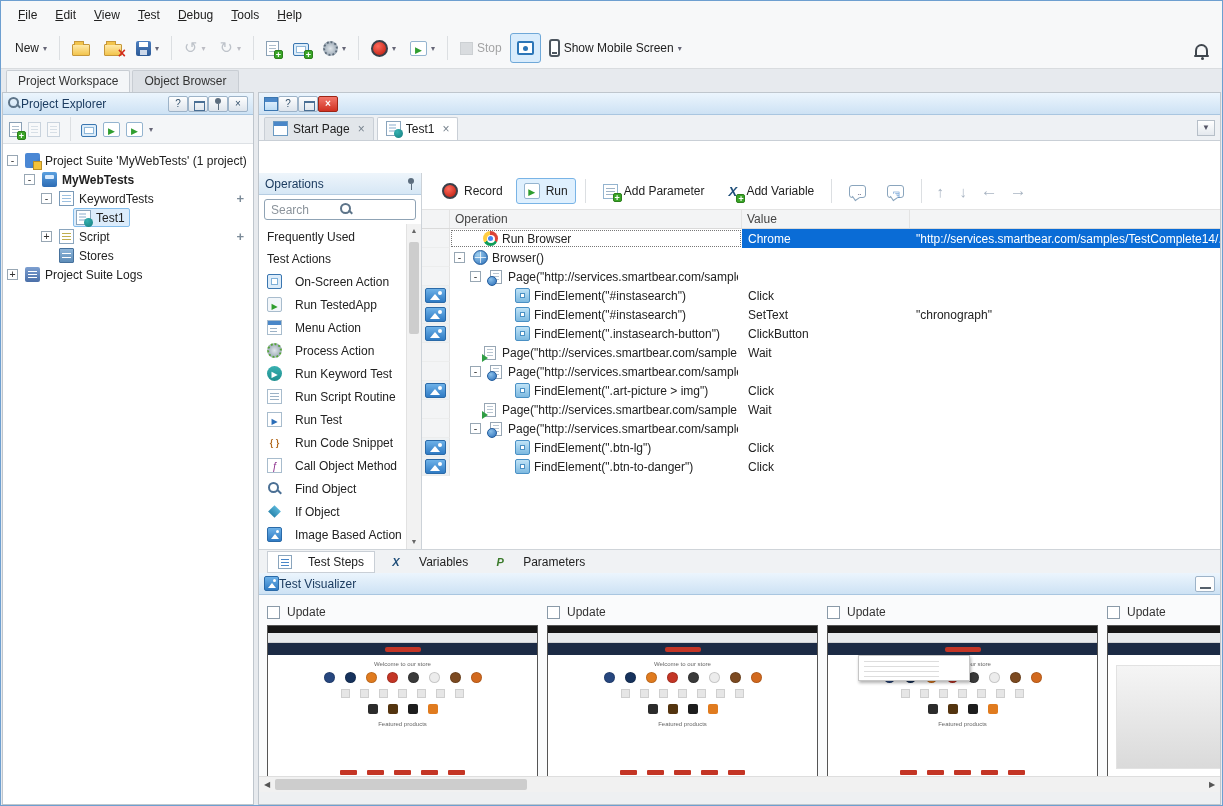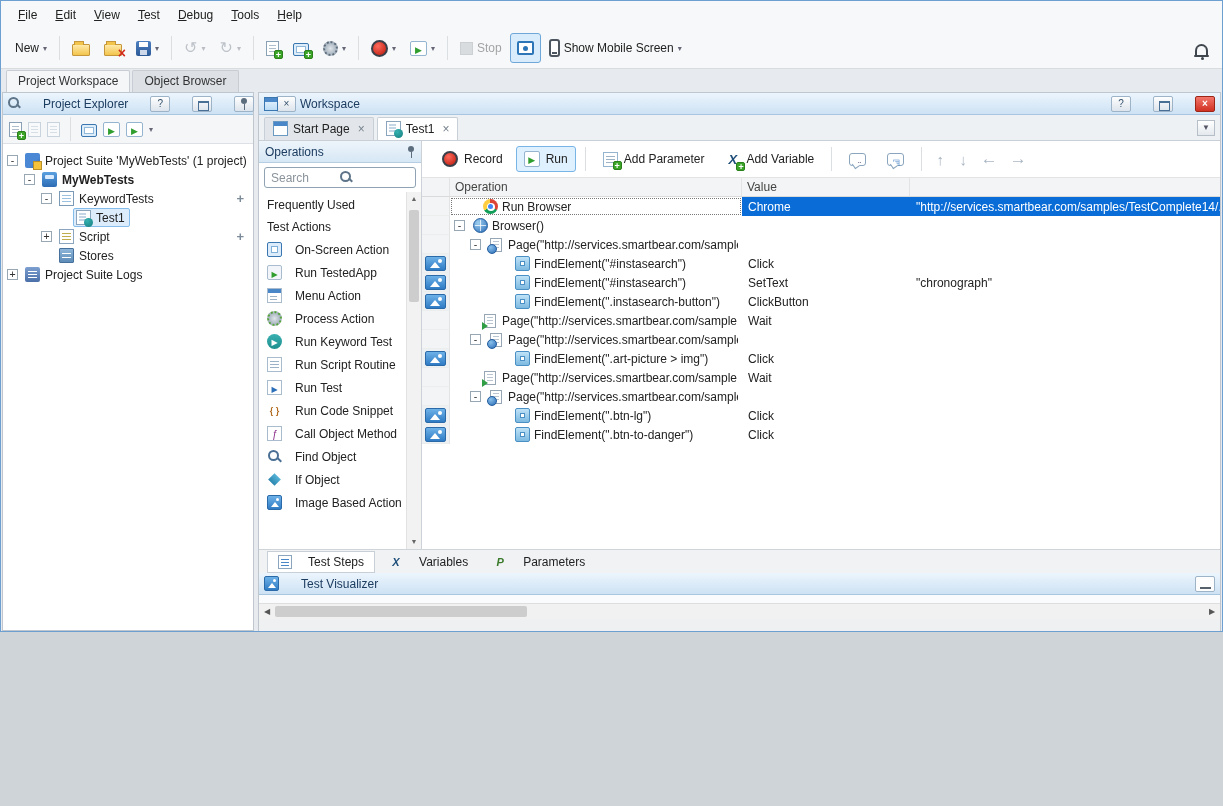--- a/index.html
+++ b/index.html
@@ -1,17 +1,17 @@
 <!DOCTYPE html>
 <html><head>
 <meta charset="utf-8">
 <style>
 *{box-sizing:border-box;}
 html,body{margin:0;padding:0;background:#cfd4d9;font-family:"Liberation Sans",sans-serif;font-size:12px;color:#222;}
-.window{width:1223px;height:632px;background:#eef0f2;border:1px solid #6d9fd0;display:flex;flex-direction:column;overflow:hidden;}
+.window{width:1223px;height:806px;background:#eef0f2;border:1px solid #6d9fd0;display:flex;flex-direction:column;overflow:hidden;}
 
 
 .menubar{height:27px;background:#f7f8f9;display:flex;align-items:center;padding:0 8px;flex:none;}
 .menu-item{padding:4px 9px;cursor:default;}
 .menu-item u{text-decoration:underline;}
 
 
 .toolbar{height:41px;background:#f7f8f9;border-bottom:1px solid #d9dcdf;display:flex;align-items:center;padding:0 8px;gap:2px;flex:none;}
 .tbtn{height:30px;display:flex;align-items:center;gap:4px;padding:0 6px;border-radius:3px;position:relative;}
 .tbtn.hot{background:#d9ecfc;border:1px solid #6fa8d8;}
@@ -50,21 +50,21 @@
 .doc-tabs{height:23px;background:#e7eaee;display:flex;align-items:flex-end;padding-left:5px;flex:none;}
 .doc-tab{padding:3px 11px 4px;border:1px solid #c8cdd3;border-bottom:none;background:#dde1e6;color:#333;margin-right:2px;border-radius:2px 2px 0 0;}
 .doc-tab.active{background:#f4f6f8;}
 
 
 .main{flex:1;display:flex;min-height:0;gap:4px;padding:0 1px;background:#e7eaee;}
 .left-panel{width:252px;flex:none;display:flex;flex-direction:column;background:#fff;border:1px solid #bfc6cd;}
 .right-panel{flex:1;display:flex;flex-direction:column;min-width:0;border:1px solid #bfc6cd;background:#fff;}
 
 
-.phead{height:22px;background:linear-gradient(#ecf5fd,#cde2f4);border-bottom:1px solid #a9c6e0;display:flex;align-items:center;padding:0 5px;gap:22px;flex:none;}
+.phead{height:22px;background:linear-gradient(#ecf5fd,#cde2f4);border-bottom:1px solid #a9c6e0;display:flex;align-items:center;padding:0 5px;gap:0;flex:none;}
 .phead-title{color:#1c3c60;flex:1;white-space:nowrap;}
 .pbtn{width:20px;height:16px;background:linear-gradient(#fefefe,#dde4ec);border:1px solid #9db3c8;border-radius:2px;font-size:10px;line-height:14px;text-align:center;color:#33506b;flex:none;position:relative;}
 .pbtn.red{background:linear-gradient(#f2766a,#d03122);border-color:#9c2516;color:#fff;font-weight:bold;}
 .pbtn.white{background:#fdfdfd;}
 .pbtn-float::after{content:'';position:absolute;left:5px;top:4px;width:9px;height:7px;border:1px solid #4a6f94;border-top-width:2px;}
 .pbtn-min::after{content:'';position:absolute;left:4px;top:10px;width:11px;height:2px;background:#55606b;}
 .i-pin{width:8px;height:13px;margin:1px auto 0;}
 .i-pin::before{content:'';position:absolute;left:1px;top:0;width:6px;height:6px;border-radius:50%;background:#5c6d7e;}
 .i-pin::after{content:'';position:absolute;left:3.5px;top:6px;width:1.5px;height:6px;background:#5c6d7e;}
 .ph-ico{width:14px;height:14px;border:1px solid #3a76b0;background:linear-gradient(#eaf5ff,#bcdcf5);}
@@ -106,21 +106,21 @@
 
 
 .ws-tabs{height:26px;background:#eef1f4;display:flex;align-items:flex-end;padding:2px 26px 0 5px;border-bottom:1px solid #c9cfd6;position:relative;flex:none;}
 .ws-tab{display:flex;align-items:center;gap:5px;padding:3px 8px 4px;border:1px solid #c9cfd6;border-bottom:none;background:#e2e6ea;margin-right:3px;border-radius:2px 2px 0 0;white-space:nowrap;}
 .ws-tab.active{background:#fff;}
 .tab-close{color:#77828d;font-size:12px;margin-left:3px;}
 .ws-tabs-dd{position:absolute;right:5px;top:5px;width:18px;height:16px;border:1px solid #b6bfc8;background:linear-gradient(#fff,#e4e9ee);text-align:center;font-size:8px;line-height:14px;color:#556;}
 
 
 .ws-area{display:flex;flex-direction:column;height:458px;flex:none;}
-.ws-body{flex:1;display:flex;min-height:0;background:#737373;}
+.ws-body{flex:1;display:flex;min-height:0;background:#737373;margin-top:32px;}
 .operations{width:163px;flex:none;border-right:1px solid #ccd2d8;display:flex;flex-direction:column;background:#fff;}
 .ops-head{height:22px;background:linear-gradient(#eef5fb,#d6e7f5);border-bottom:1px solid #b6cde2;display:flex;align-items:center;gap:4px;padding:0 6px;flex:none;}
 .ops-head .phead-title{font-size:12px;}
 .ops-search{margin:4px 5px;height:21px;border:1px solid #8fa3b5;border-radius:3px;display:flex;align-items:center;padding:0 6px;color:#8b939b;flex:none;background:#fff;}
 .ops-search span{flex:1;}
 .ops-wrap{flex:1;display:flex;min-height:0;}
 .ops-list{flex:1;overflow:hidden;padding-top:2px;}
 .op-item{height:23px;display:flex;align-items:center;gap:13px;padding:0 4px 0 8px;white-space:nowrap;}
 .op-group{height:22px;display:flex;align-items:center;padding:0 4px 0 8px;color:#222;white-space:nowrap;}
 .vscroll{width:15px;background:#f2f2f2;border-left:1px solid #e2e2e2;position:relative;flex:none;}
@@ -407,21 +407,20 @@
               <span class="ticon t-logs"></span>
               <span class="tree-label">Project Suite Logs</span>
             </span>
           </div>
         </div>
     </div>
 
     <div class="right-panel">
       <div class="phead">
         <span class="ic ph-ico"></span>
-        <span class="phead-title">Workspace</span>
         <span class="pbtn">?</span>
         <span class="pbtn pbtn-float"></span>
         <span class="pbtn red">×</span>
       </div>
 
       <div class="ws-area">
         <div class="ws-tabs">
             <span class="ws-tab">
               <span class="ticon t-start-page"></span>
               <span class="tab-label">Start Page</span>

